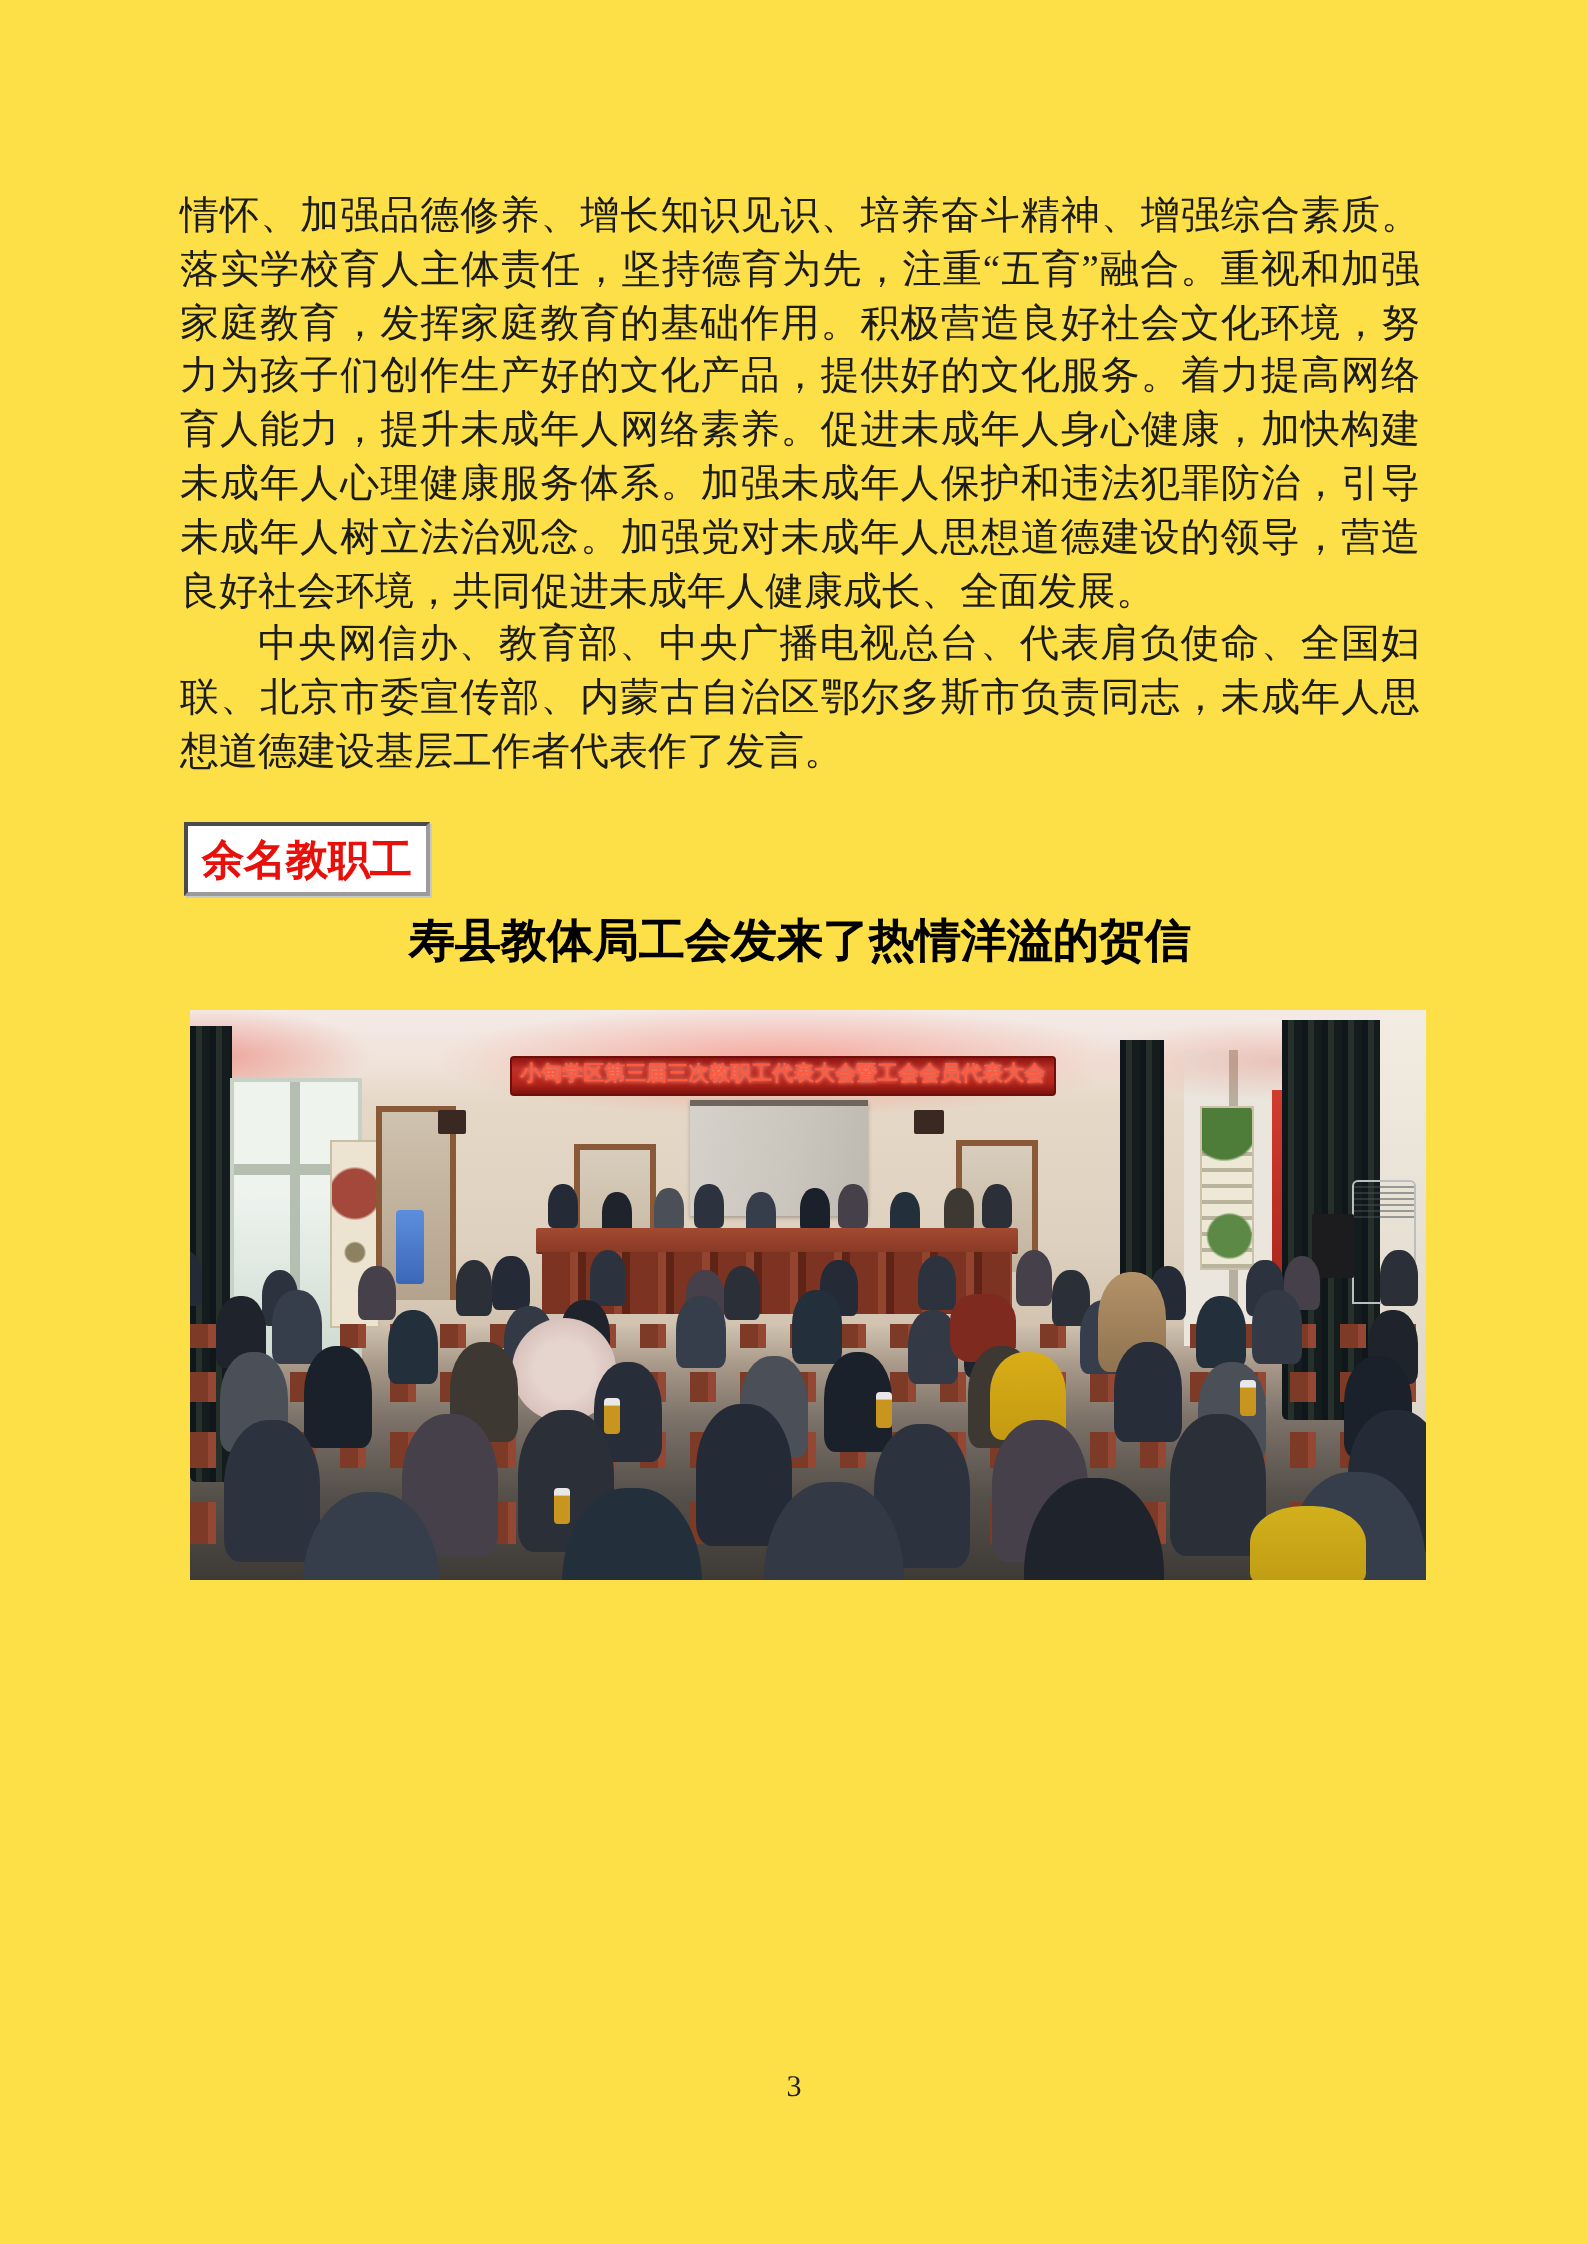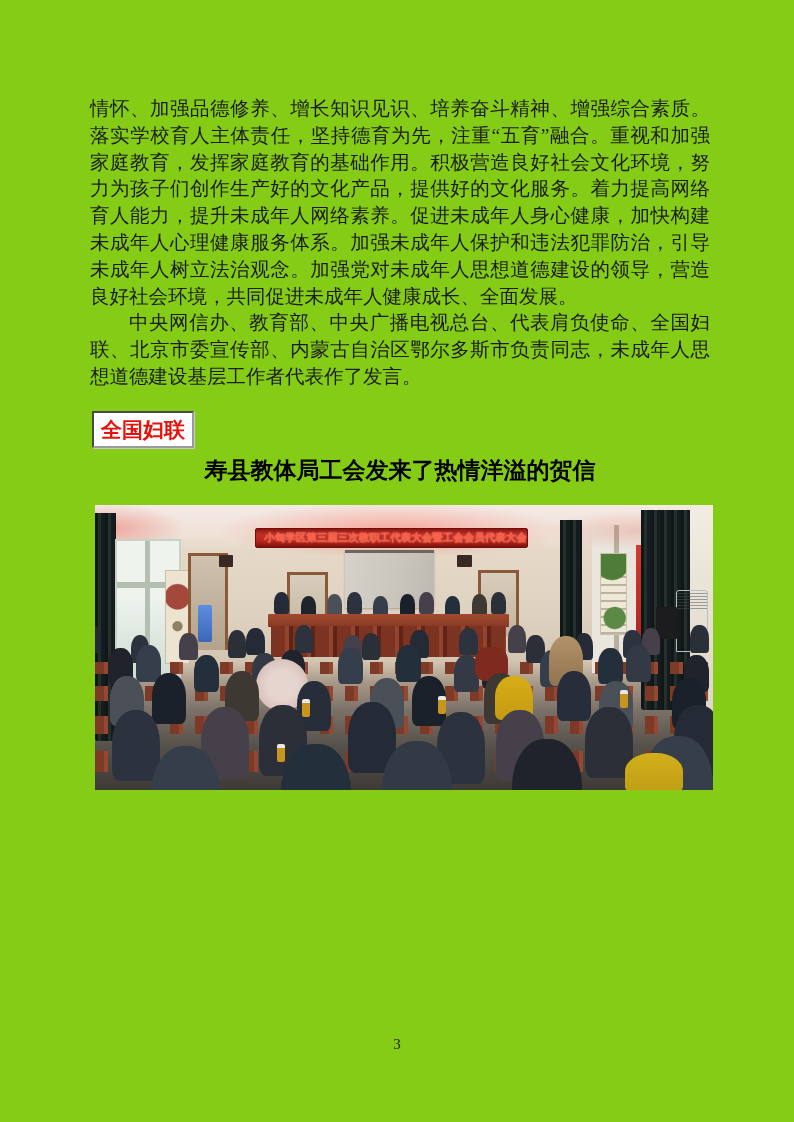--- a/index.html
+++ b/index.html
@@ -1,16 +1,16 @@
 <!DOCTYPE html>
 <html><head>
 <meta charset="utf-8">
 <style>
   html,body{margin:0;padding:0;background:#888;}
-  .page{position:relative;width:794px;height:1122px;margin:0 auto;background:#84cc16;
+  .page{position:relative;width:794px;height:1122px;margin:0 auto;background:#fde047;
         font-family:"Liberation Serif","DejaVu Serif",serif;color:#1c1c1c;overflow:hidden;}
   .content{position:absolute;left:90px;top:96px;width:620px;}
   .body-par{margin:0;font-size:19.5px;line-height:26.8px;text-align:justify;
             word-break:break-all;overflow-wrap:anywhere;}
   .indent{text-indent:2em;}
   .label-wrap{margin:20px 0 0 2px;}
   .section-label{display:inline-block;font-family:"Liberation Sans","DejaVu Sans",sans-serif;
         font-weight:bold;font-size:21px;color:#e8100a;background:#fff;
         padding:3px 7px 2px;border:2px solid;border-color:#4a4a4a #9b9b9b #9b9b9b #4a4a4a;
         box-shadow:1px 1px 0 #c9c9c9;}
@@ -56,21 +56,21 @@
   .ph-screen{left:40.4%;top:16%;width:14.4%;height:19%;z-index:1;
         background:linear-gradient(100deg,#d6d2cb,#c9c5bc 60%,#bdb9b0);
         border-top:3px solid #6e665c;box-shadow:0 1px 2px rgba(0,0,0,.25);}
   .ph-speaker{width:2.4%;height:4.5%;background:#3a2822;border-radius:1px;z-index:1;}
   .ph-sp-l{left:20%;top:17.5%;}
   .ph-sp-r{left:58.6%;top:17.5%;}
   .ph-banner{left:25.9%;top:8.2%;width:43.8%;height:6.4%;z-index:2;
         background:linear-gradient(#8e1410,#c03028 30%,#b3241a 70%,#7d120d);
         border:1px solid #6d0f0a;border-radius:2px;
         font-family:"Liberation Sans","DejaVu Sans",sans-serif;font-weight:bold;font-size:10.5px;
-        line-height:17px;text-align:right;color:#ff5a40;white-space:nowrap;overflow:hidden;
+        line-height:17px;text-align:center;color:#ff5a40;white-space:nowrap;overflow:hidden;
         text-shadow:0 0 2px rgba(255,190,170,.8);}
   .ph-redstrip{left:87.6%;top:14%;width:1%;height:42%;background:linear-gradient(#d23c30,#a42318);z-index:1;}
   .ph-walledge{left:96.2%;top:0;width:3.8%;height:75%;background:linear-gradient(#f2ece2,#ddd5c6);z-index:1;}
   .ph-ac{left:94%;top:30%;width:4.8%;height:21%;z-index:2;background:linear-gradient(90deg,#e8ebed,#d4d9dc);
         border-radius:3px 3px 0 0;border:1px solid #b9bfc2;
         background-image:repeating-linear-gradient(#0000 0 2px,rgba(70,80,85,.5) 2px 3px);
         background-size:100% 34%;background-repeat:no-repeat;}
   .ph-table{left:28%;top:38.5%;width:39%;height:4%;z-index:3;
         background:linear-gradient(#a24a30,#8a3a26);border-radius:1px;box-shadow:0 1px 0 #6d2c1b;}
   .ph-tablefront{left:28.5%;top:42.5%;width:38%;height:11%;z-index:3;
@@ -86,21 +86,21 @@
 
 <div class="page">
   <div class="content">
 
     <p class="body-par">情怀、加强品德修养、增长知识见识、培养奋斗精神、增强综合素质。落实学校育人主体责任，坚持德育为先，注重“五育”融合。重视和加强家庭教育，发挥家庭教育的基础作用。积极营造良好社会文化环境，努力为孩子们创作生产好的文化产品，提供好的文化服务。着力提高网络育人能力，提升未成年人网络素养。促进未成年人身心健康，加快构建未成年人心理健康服务体系。加强未成年人保护和违法犯罪防治，引导未成年人树立法治观念。加强党对未成年人思想道德建设的领导，营造良好社会环境，共同促进未成年人健康成长、全面发展。</p>
 
 
     <p class="body-par indent">中央网信办、教育部、中央广播电视总台、代表肩负使命、全国妇联、北京市委宣传部、内蒙古自治区鄂尔多斯市负责同志，未成年人思想道德建设基层工作者代表作了发言。</p>
 
     <div class="label-wrap">
-      <span class="section-label">全国妇联</span>
+      <span class="section-label">余名教职工</span>
     </div>
 
     <h1 class="article-title">
       <span>寿县教体局工会发来了热情洋溢的贺信</span>
     </h1>
 
 
     <div class="photo">
       <div class="ph-curtain ph-c1"></div>
       <div class="ph-window-l"></div>

